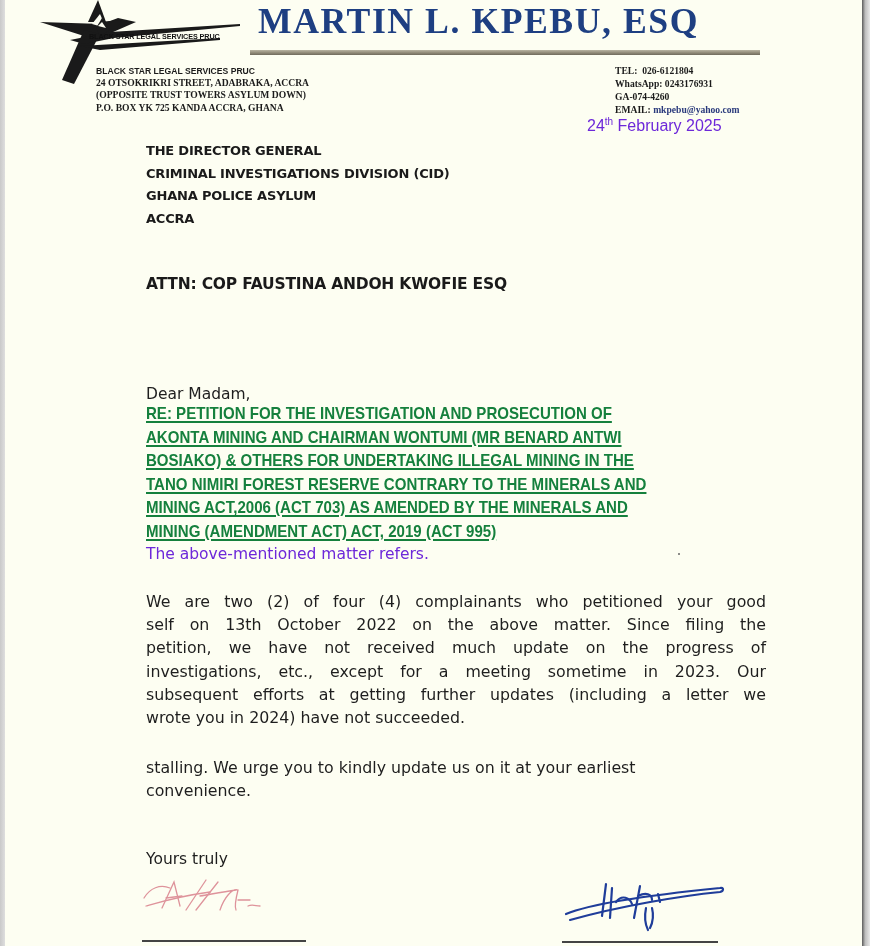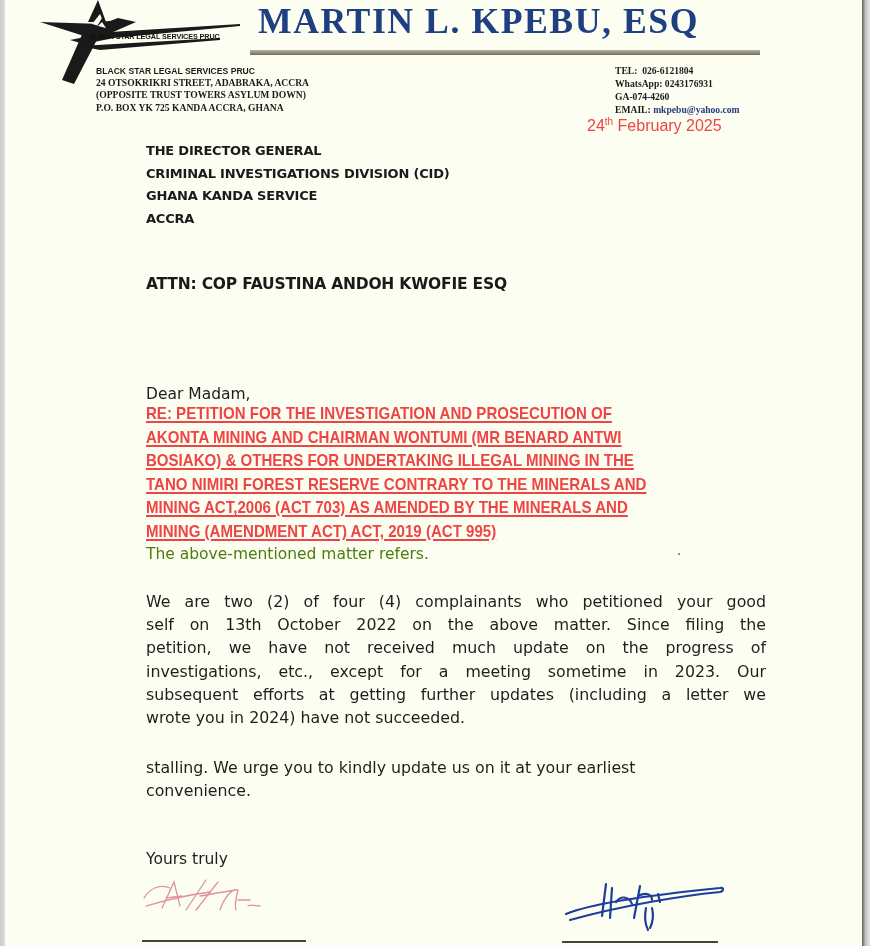--- a/index.html
+++ b/index.html
@@ -47,21 +47,21 @@
   .contact {
     position: absolute; left: 615px; top: 64px;
     font-family: "Liberation Serif", serif; font-weight: bold;
     font-size: 9.6px; line-height: 13px; color: #1b1b1b;
     white-space: nowrap;
   }
   .contact .email-val { color: #2a3a7c; font-family: Liberation Serif, serif; }
   .date {
     position: absolute; left: 587px; top: 117px;
     font-family: "Liberation Sans", sans-serif;
-    font-size: 16px; color: #ef4444; white-space: nowrap;
+    font-size: 16px; color: #6d28d9; white-space: nowrap;
   }
   .date sup { font-size: 10px; vertical-align: 6px; line-height: 0; }
 
   
   .addressee {
     position: absolute; left: 146px; top: 140px;
     font-family: "DejaVu Sans", sans-serif; font-weight: bold;
     font-size: 13px; line-height: 22.5px; color: #1a1a1a;
     white-space: nowrap; letter-spacing: -0.2px;
   }
@@ -70,30 +70,30 @@
     font-family: "DejaVu Sans", sans-serif; font-weight: bold;
     font-size: 15.5px; color: #1a1a1a; white-space: nowrap; letter-spacing: -0.2px;
   }
   .salutation {
     position: absolute; left: 146px; top: 341px;
     font-size: 15.5px; color: #1e1e1e; white-space: nowrap; margin-top: 44px;
   }
   .subject {
     position: absolute; left: 146px; top: 402px; width: 600px;
     font-family: "Liberation Sans", sans-serif; font-weight: bold;
-    font-size: 16.2px; line-height: 23.6px; color: #ef4444;
+    font-size: 16.2px; line-height: 23.6px; color: #15803d;
   }
   .subject div {
     white-space: nowrap; text-decoration: underline;
     text-decoration-thickness: 2px; text-underline-offset: 2px;
     transform: scaleX(0.93); transform-origin: left;
   }
   .refers {
     position: absolute; left: 146px; top: 545px;
-    font-size: 15.5px; color: #4d7c0f; white-space: nowrap;
+    font-size: 15.5px; color: #6d28d9; white-space: nowrap;
   }
   .dot-mark { position: absolute; left: 678px; top: 553px; width: 2px; height: 2px; background: #666; border-radius: 50%; }
   .para {
     position: absolute; left: 146px; width: 620px;
     font-size: 15.8px; line-height: 23.2px; color: #1e1e1e;
   }
   .para div { white-space: nowrap; }
   .para.justify div { text-align: justify; text-align-last: justify; white-space: normal; }
   .para.justify div.last { text-align-last: left; }
   .p1 { top: 590px; }
@@ -143,21 +143,21 @@
   <div><span>WhatsApp:</span> <span>0243176931</span></div>
   <div>GA-074-4260</div>
   <div><span>EMAIL:</span> <span class="email-val">mkpebu@yahoo.com</span></div>
 </div>
 
 <div class="date"><span>24</span><sup>th</sup> <span>February 2025</span></div>
 
 <div class="addressee">
   <div>THE DIRECTOR GENERAL</div>
   <div>CRIMINAL INVESTIGATIONS DIVISION (CID)</div>
-  <div>GHANA KANDA SERVICE</div>
+  <div>GHANA POLICE ASYLUM</div>
   <div>ACCRA</div>
 </div>
 
 <div class="attn">ATTN: COP FAUSTINA ANDOH KWOFIE ESQ</div>
 <div class="salutation">Dear Madam,</div>
 
 <div class="subject">
   <div>RE: PETITION FOR THE INVESTIGATION AND PROSECUTION OF</div>
   <div>AKONTA MINING AND CHAIRMAN WONTUMI (MR BENARD ANTWI</div>
   <div>BOSIAKO) &amp; OTHERS FOR UNDERTAKING ILLEGAL MINING IN THE</div>

